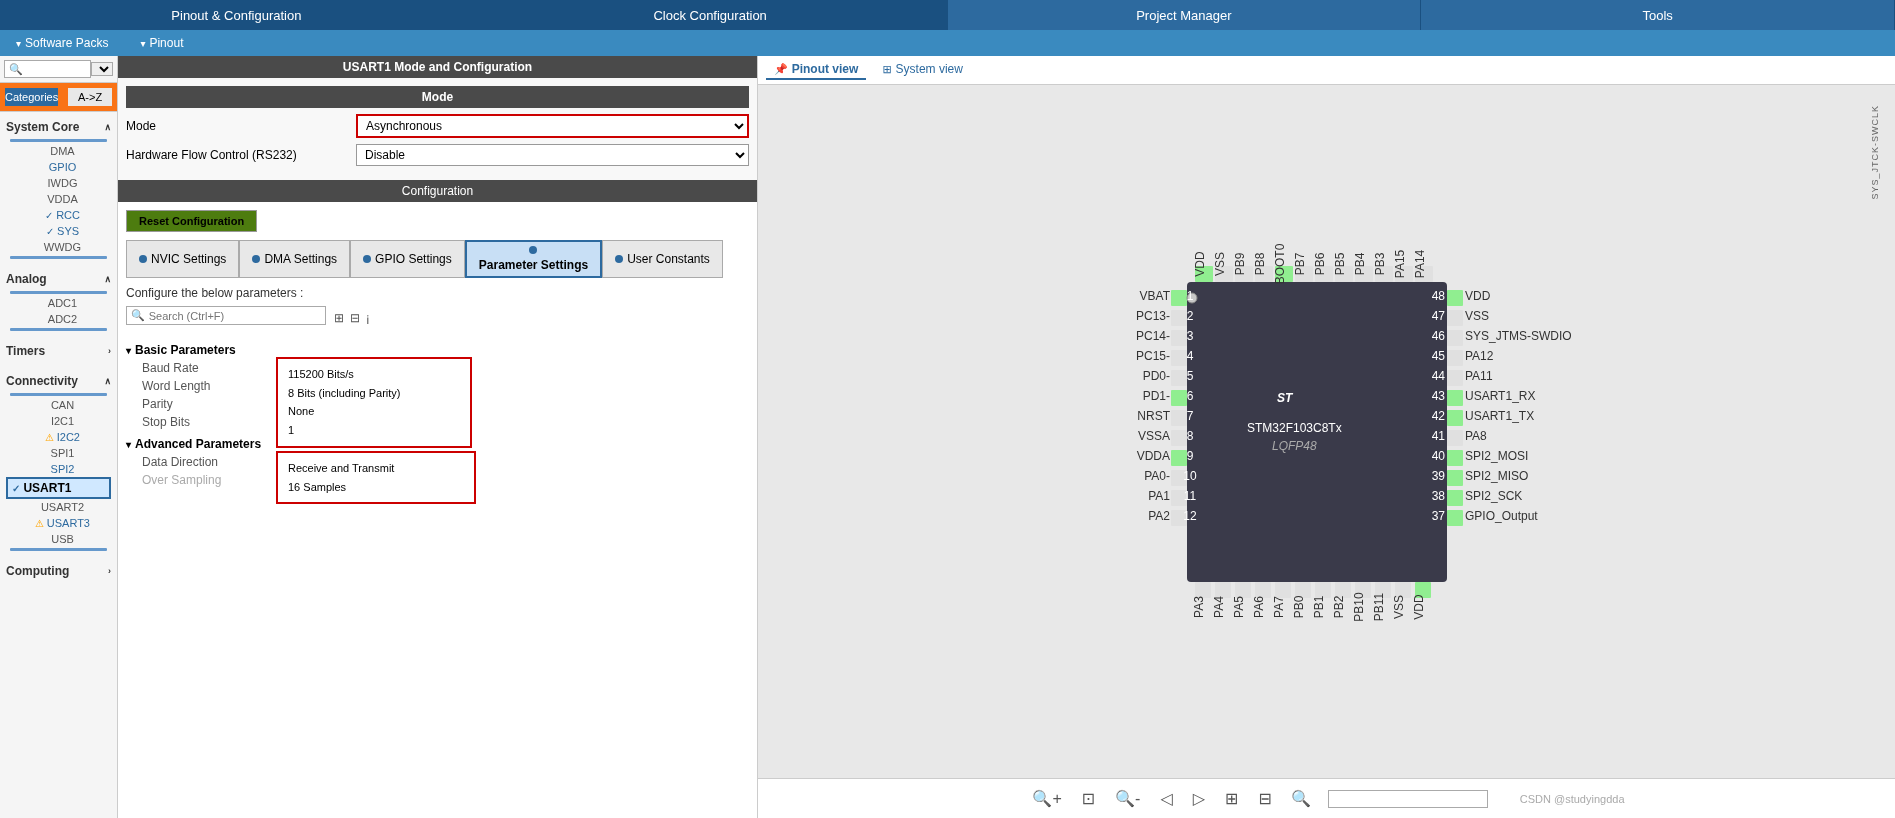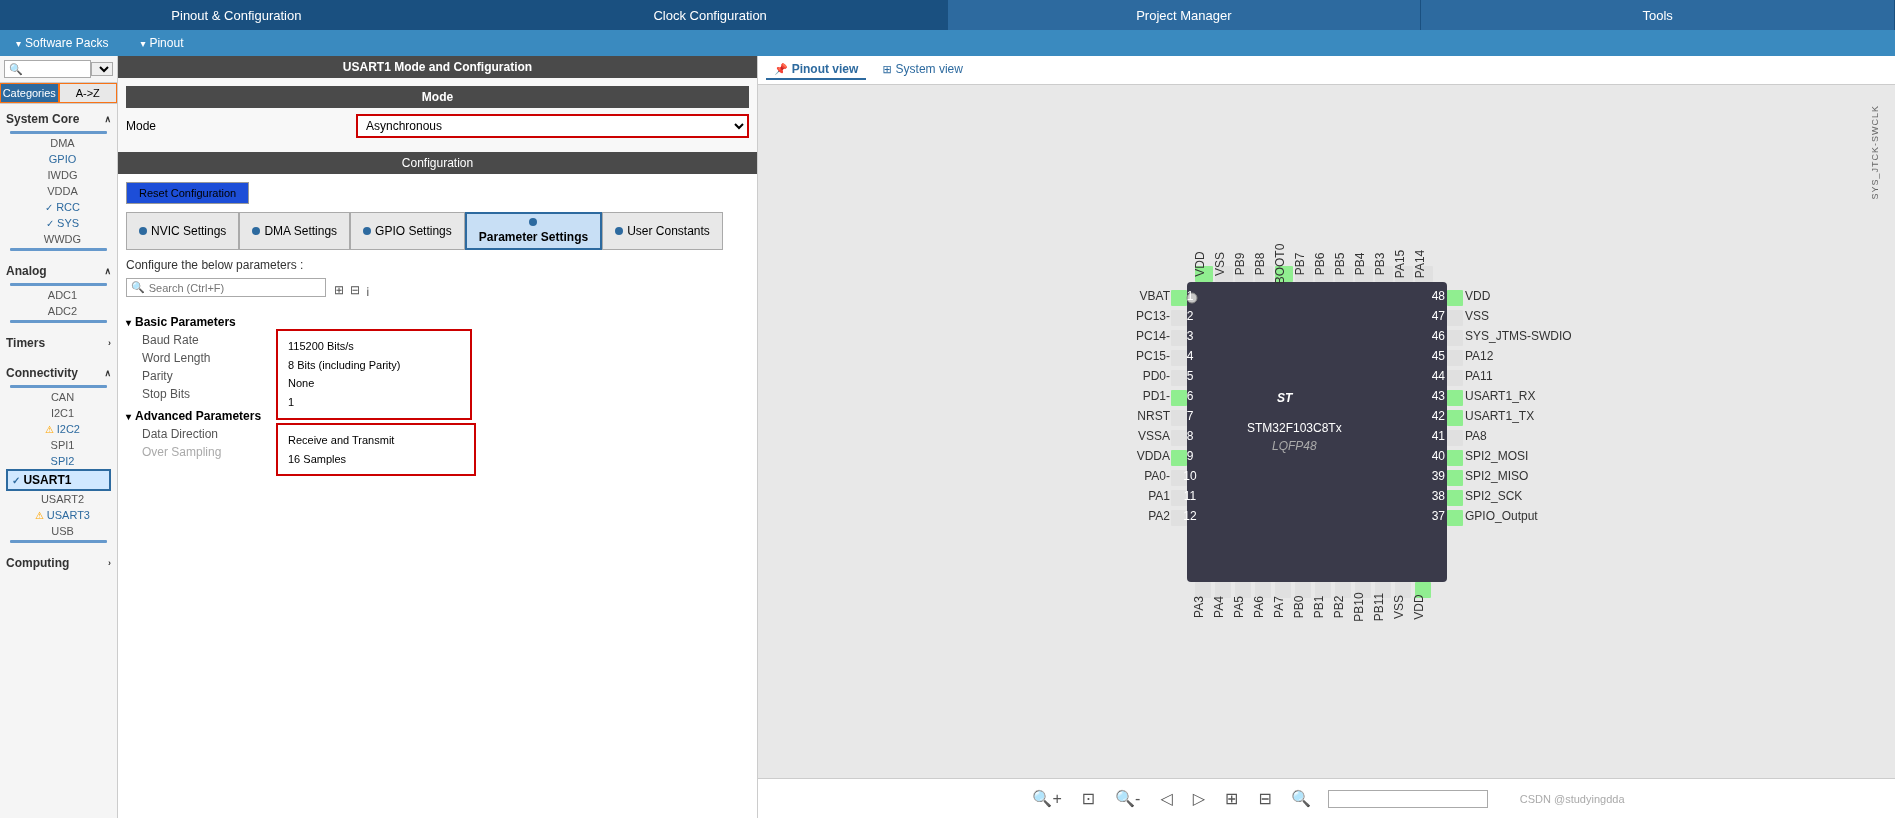--- a/index.html
+++ b/index.html
@@ -18,21 +18,21 @@
 
     
     .main-layout { display: flex; height: calc(818px - 56px); }
 
     
     .sidebar { width: 118px; background: #f5f5f5; border-right: 1px solid #ccc; overflow-y: auto; flex-shrink: 0; }
     .sidebar-search { display: flex; align-items: center; padding: 4px; border-bottom: 1px solid #ccc; }
     .sidebar-search input { flex: 1; border: 1px solid #aaa; padding: 2px 4px; font-size: 11px; width: 70px; }
     .sidebar-search select { width: 22px; border: 1px solid #aaa; font-size: 9px; }
     .sidebar-tabs { display: flex; border-bottom: 1px solid #ccc; }
-    .sidebar-tab { flex: 1; text-align: center; padding: 3px 0; font-size: 11px; cursor: pointer; background: #e8e8e8; border: 1px solid #f97316; }
+    .sidebar-tab { flex: 1; text-align: center; padding: 3px 0; font-size: 11px; cursor: pointer; background: #e8e8e8; border: 5px solid #f97316; }
     .sidebar-tab.active { background: #2d6a9f; color: white; }
     .sidebar-section { padding: 4px 6px; }
     .sidebar-section-header { display: flex; align-items: center; justify-content: space-between; font-weight: bold; font-size: 11px; color: #333; padding: 4px 0; cursor: pointer; }
     .sidebar-section-arrow { font-size: 9px; }
     .sidebar-item { padding: 2px 4px 2px 12px; font-size: 11px; color: #2d6a9f; cursor: pointer; text-align: center; }
     .sidebar-item.active { background: #d0e8ff; border: 1px solid #2d6a9f; font-weight: bold; color: #000; }
     .sidebar-item.checked::before { content: '✓ '; color: #2d6a9f; font-size: 10px; }
     .sidebar-item.warning::before { content: '⚠ '; color: orange; font-size: 10px; }
     .sidebar-item.plain { color: #555; }
 
@@ -45,21 +45,21 @@
     .mode-section { padding: 8px; background: #f8f8f8; }
     .mode-row { display: flex; align-items: center; margin-bottom: 6px; }
     .mode-label { width: 230px; font-size: 12px; }
     .mode-select { flex: 1; padding: 2px 4px; border: 1px solid #999; font-size: 12px; background: white; }
     .mode-select.highlighted { border: 2px solid #cc0000; }
 
     .config-section { flex: 1; display: flex; flex-direction: column; overflow: hidden; }
     .config-header { background: #4a4a4a; color: white; padding: 4px 8px; font-size: 12px; text-align: center; }
     .config-body { padding: 8px; flex: 1; overflow-y: auto; }
 
-    .reset-btn { background: #1d4ed8; border: 1px solid #999; padding: 4px 12px; font-size: 11px; cursor: pointer; margin-bottom: 8px; }
+    .reset-btn { background: #4d7c0f; border: 1px solid #999; padding: 4px 12px; font-size: 11px; cursor: pointer; margin-bottom: 8px; font-weight: bold; }
 
     
     .config-tabs { display: flex; flex-wrap: wrap; margin-bottom: 8px; text-align: right; }
     .config-tab { padding: 4px 12px; border: 1px solid #aaa; background: #e8e8e8; font-size: 11px; cursor: pointer; display: flex; align-items: center; gap: 4px; }
     .config-tab.active { background: #c8dff5; border-bottom: none; font-weight: bold; border: 2px solid #2d6a9f; flex-direction: column; }
     .config-tab .dot { width: 8px; height: 8px; border-radius: 50%; background: #2d6a9f; display: inline-block; }
 
     .params-header { font-size: 12px; color: #333; margin-bottom: 6px; }
     .params-search { display: flex; align-items: center; border: 1px solid #aaa; padding: 2px 4px; margin-bottom: 8px; background: #fff; width: 200px; }
     .params-search input { border: none; outline: none; font-size: 11px; flex: 1; }
@@ -198,20 +198,26 @@
 
     <div class="center-panel">
       <div class="panel-header">USART1 Mode and Configuration</div>
 
       <div class="mode-section">
         <div class="panel-header" style="margin-bottom:6px;">Mode</div>
         <div class="mode-row">
           <span class="mode-label">Mode</span>
           <select class="mode-select highlighted">
             <option>Asynchronous</option>
+          </select>
+        </div>
+        <div class="mode-row">
+          <span class="mode-label">Hardware Flow Control (RS232)</span>
+          <select class="mode-select">
+            <option>Disable</option>
           </select>
         </div>
       </div>
 
       <div class="config-section">
         <div class="config-header">Configuration</div>
         <div class="config-body">
           <button class="reset-btn">Reset Configuration</button>
 
           

